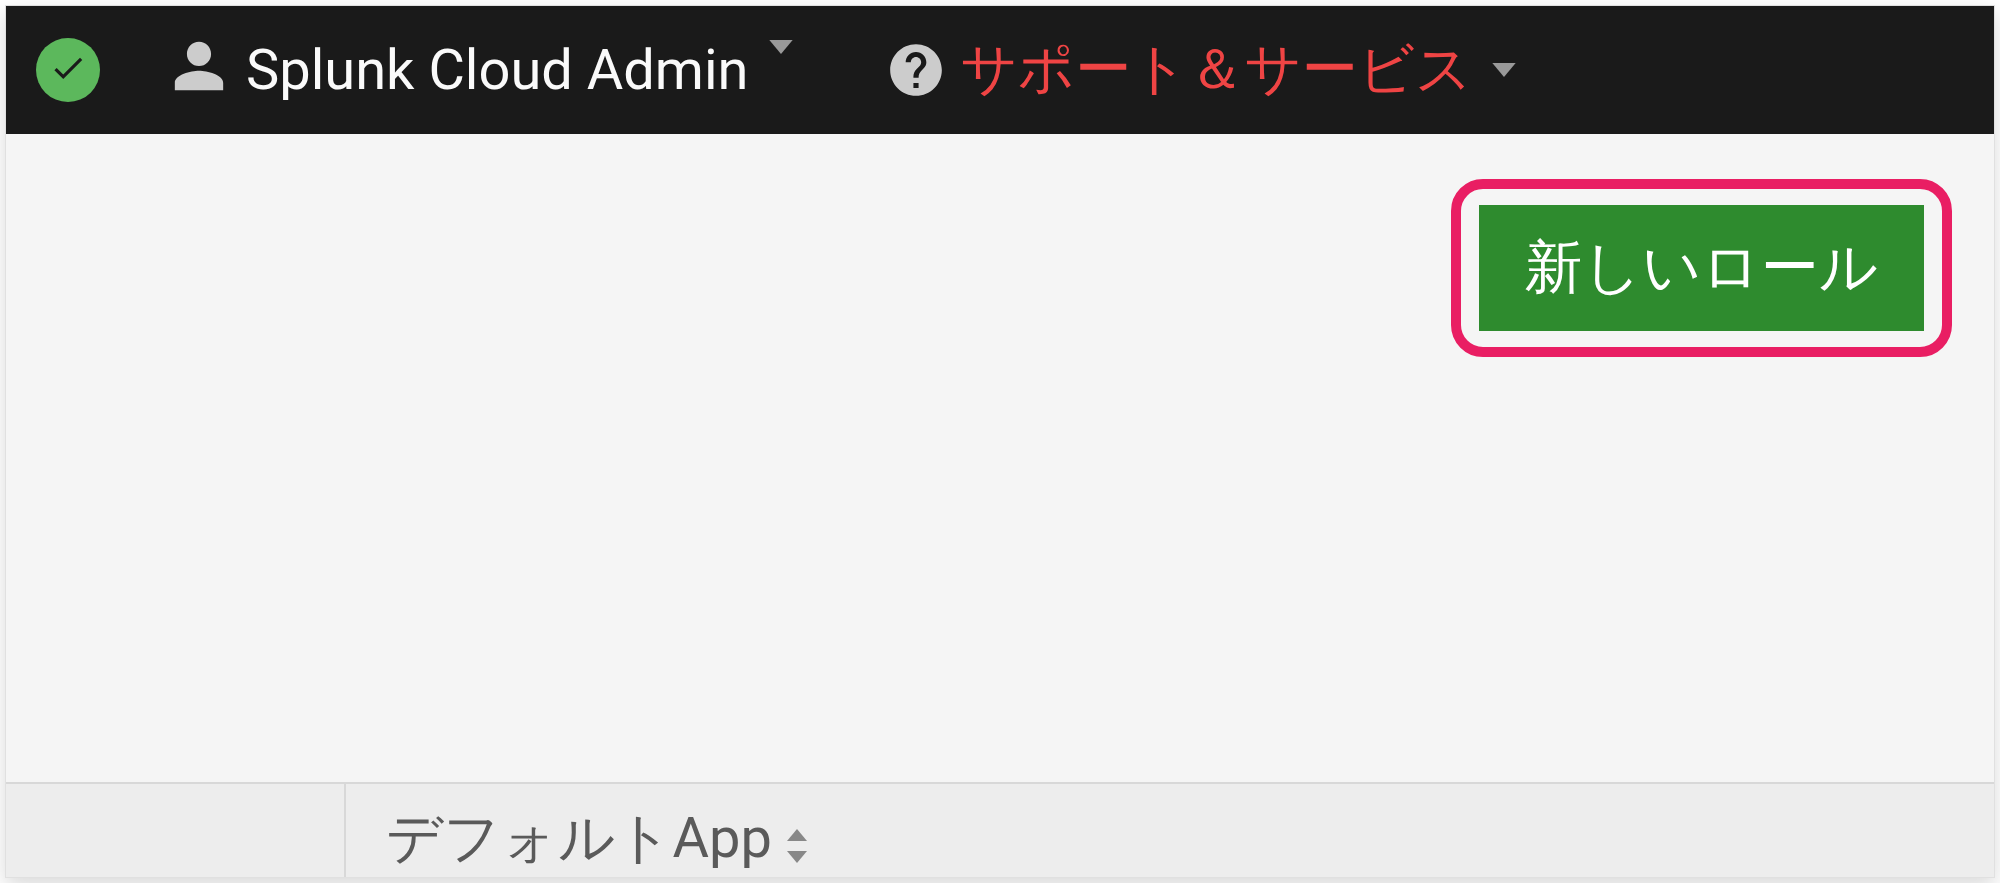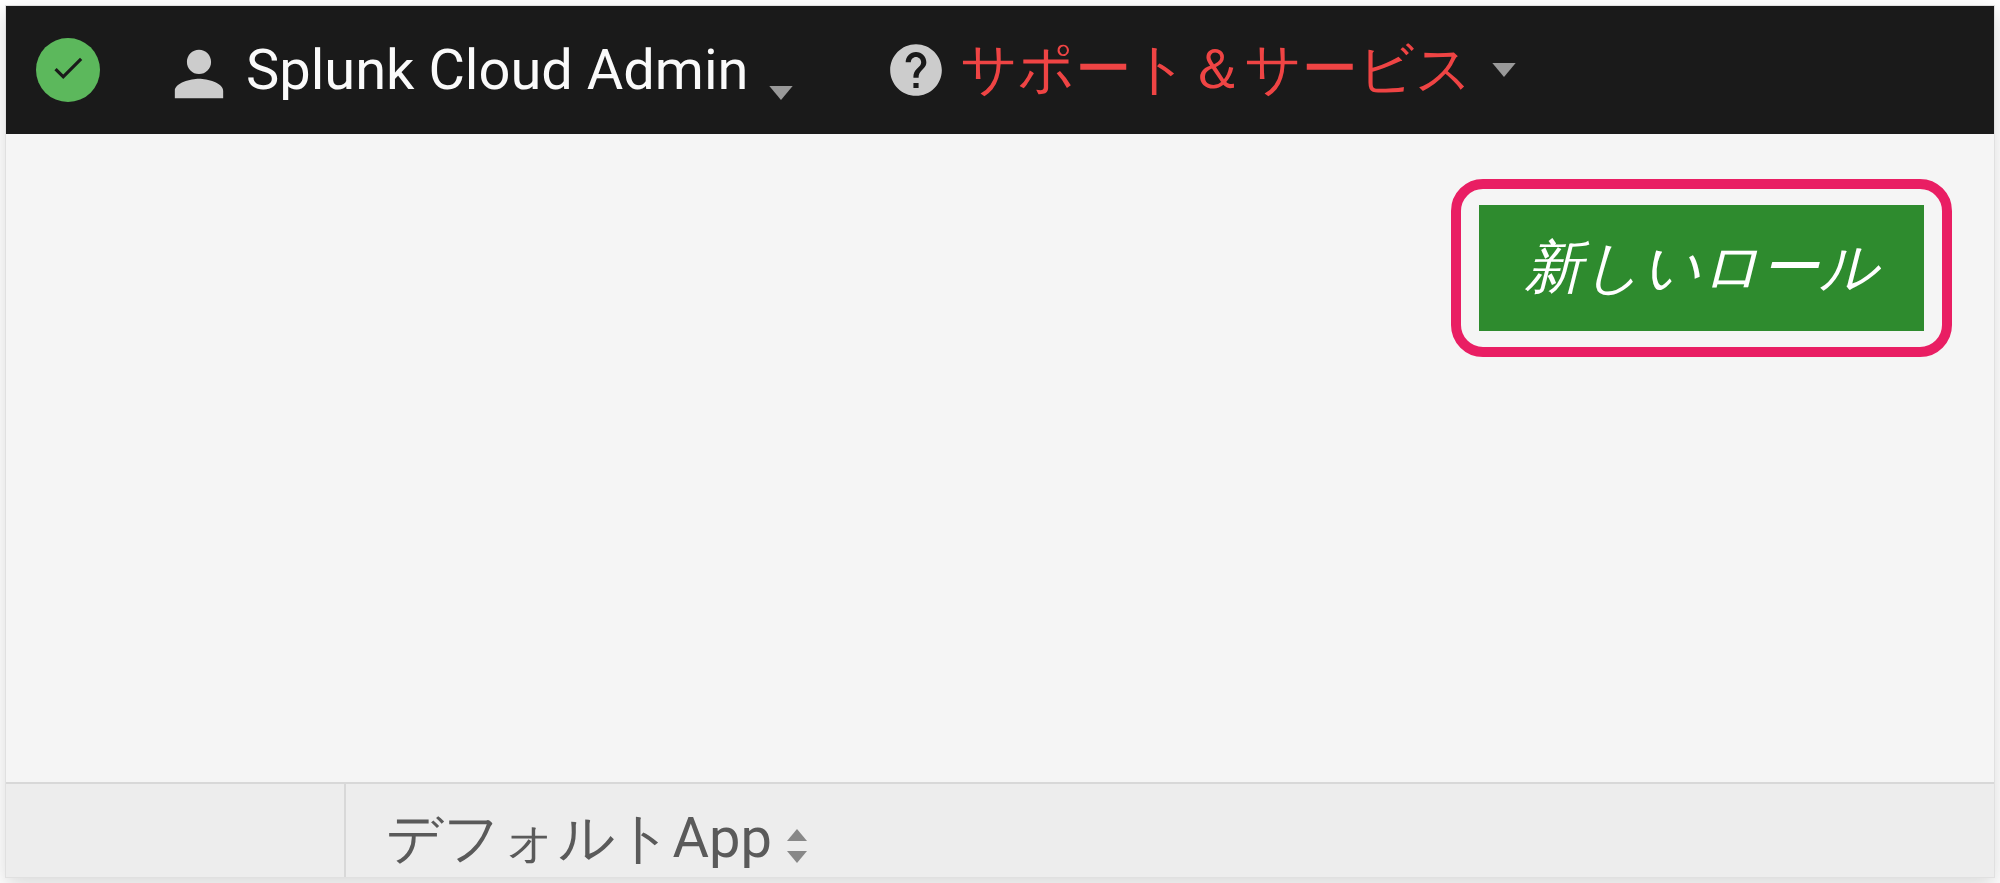--- a/index.html
+++ b/index.html
@@ -48,21 +48,21 @@
     }
     
     .status-badge svg {
       width: 38px;
       height: 38px;
       fill: #1a1a1a;
     }
     
     .user-menu {
       display: flex;
-      align-items: flex-end;
+      align-items: flex-start;
       color: #fafafa;
       font-size: 56px;
       cursor: pointer;
       margin-right: 90px;
     }
     
     .user-icon {
       width: 58px;
       height: 58px;
       margin-right: 18px;
@@ -129,21 +129,20 @@
     
     .new-role-button {
       background: #2E8B2E;
       color: #ffffff;
       border: none;
       font-size: 58px;
       padding: 24px 46px;
       cursor: pointer;
       font-family: inherit;
       display: block;
-      font-style: italic;
     }
     
     .table-header-row {
       position: absolute;
       bottom: 0;
       left: 0;
       right: 0;
       height: 95px;
       background: #ededed;
       border-top: 2px solid #d8d8d8;

